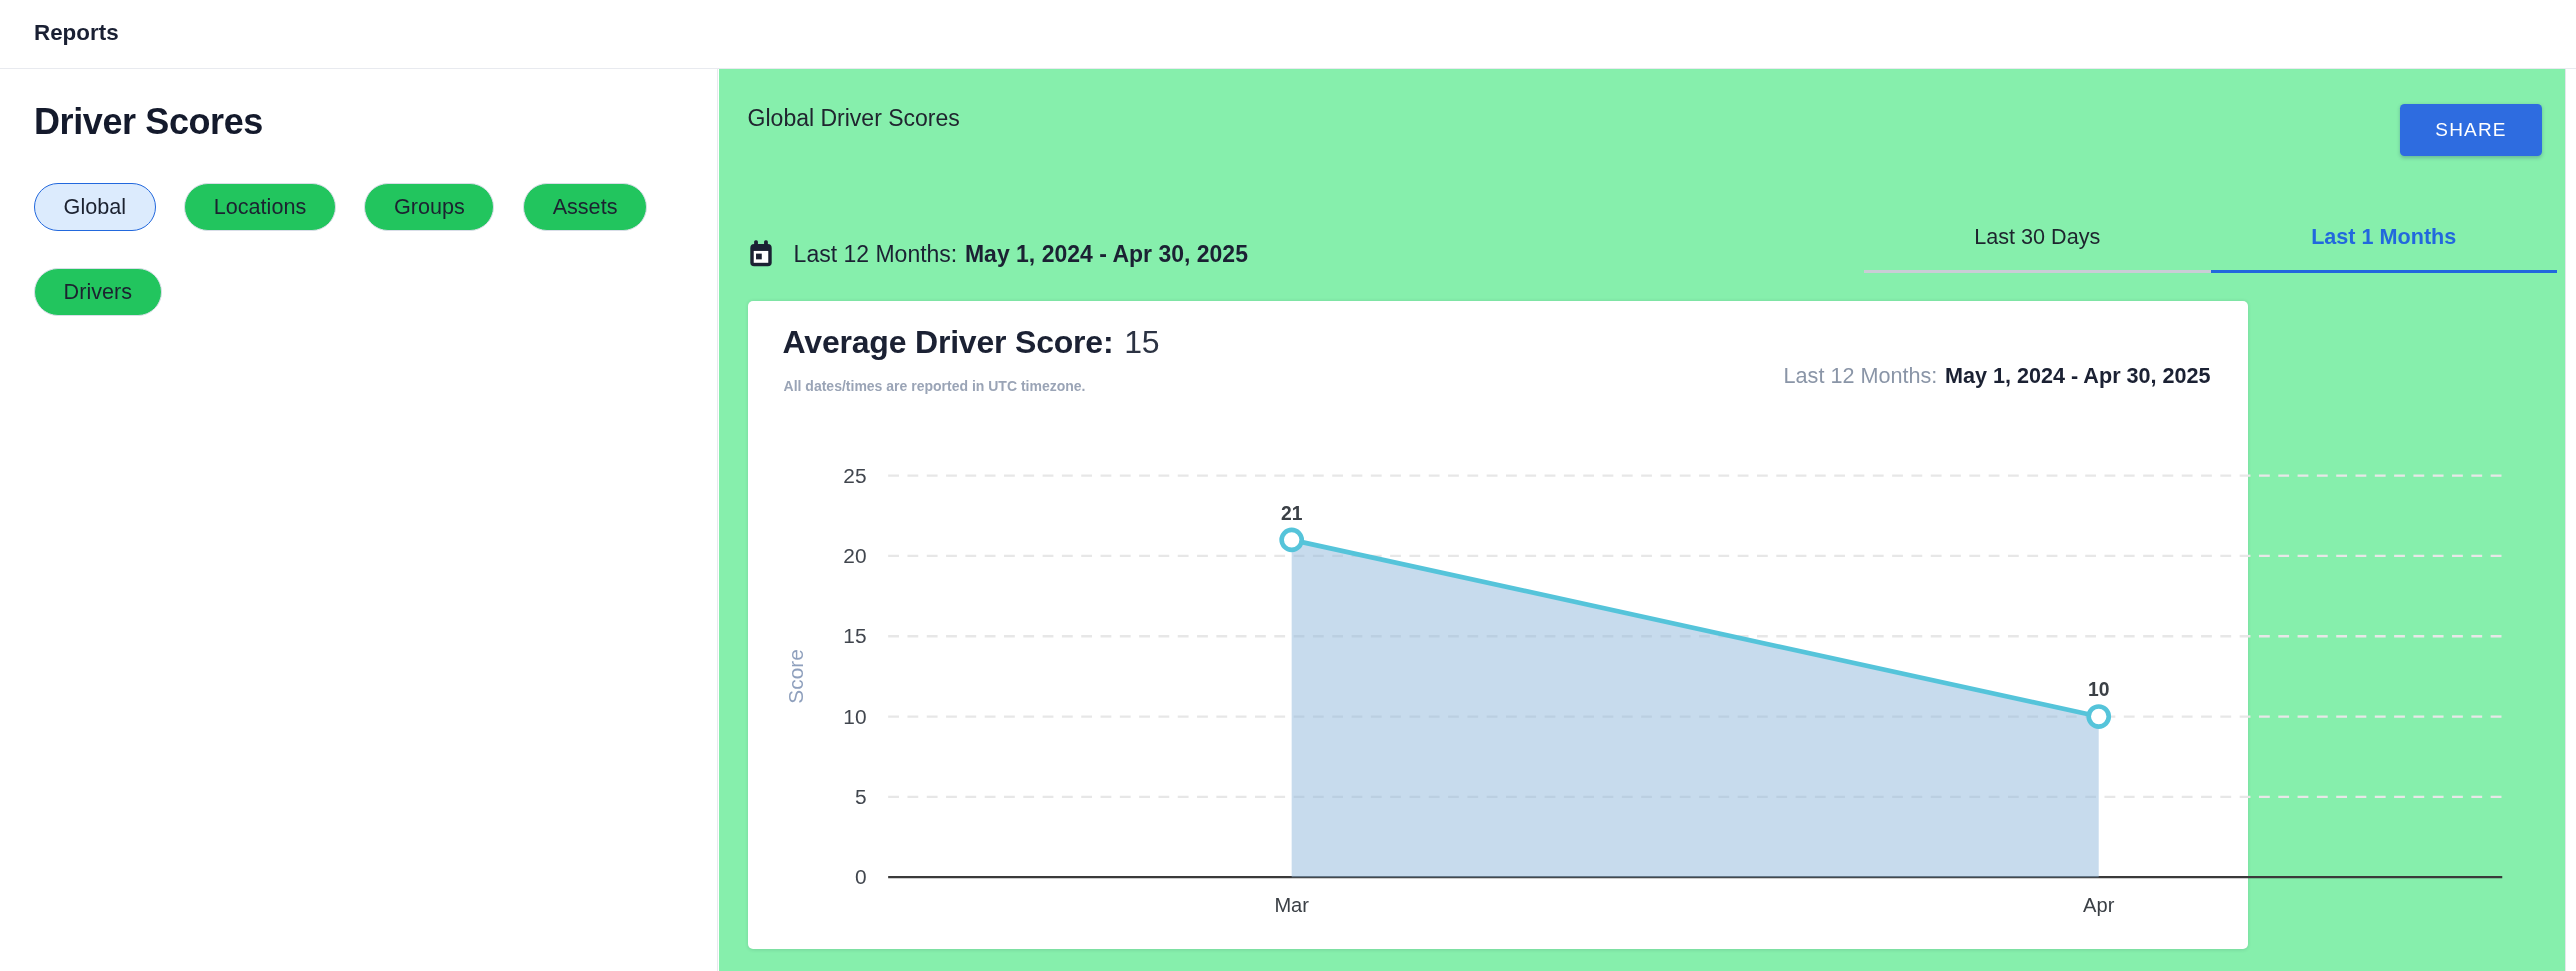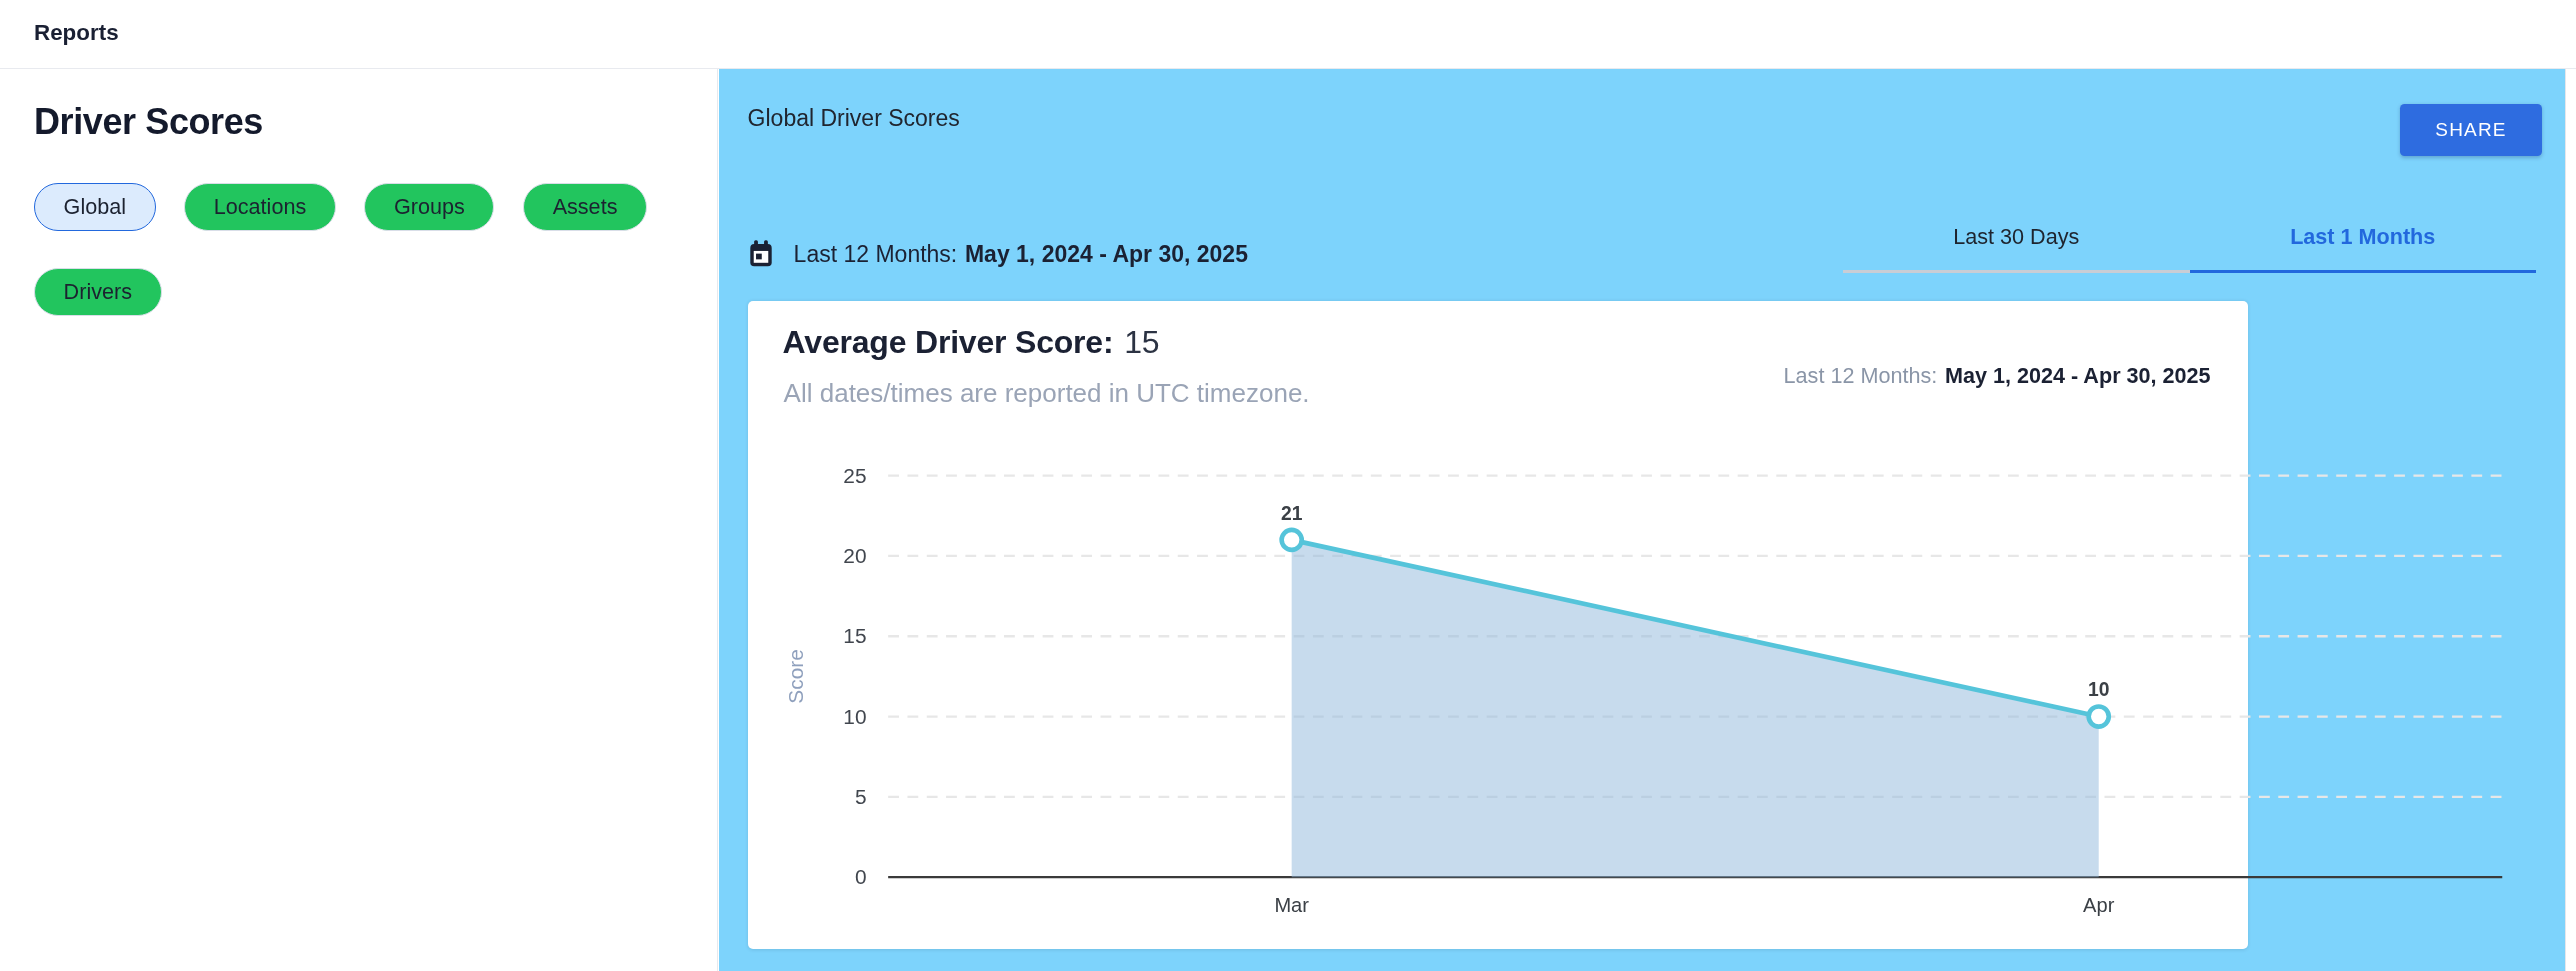--- a/index.html
+++ b/index.html
@@ -26,30 +26,30 @@
   
   #main{position:absolute;left:719px;top:69px;right:0;bottom:0;background:#f4f5f8;}
   #gutter{position:absolute;right:0;top:69px;bottom:0;width:10px;background:#fff;border-left:0.8px solid #e4e6eb;z-index:4;}
   .section-title{position:absolute;left:28.6px;top:36px;font-size:23px;color:#20252f;}
   .share-btn{position:absolute;top:35px;right:34px;width:142px;height:52px;background:var(--share);color:#fff;
              border:none;border-radius:4.6px;font-size:19px;font-weight:500;letter-spacing:1.2px;cursor:pointer;
              font-family:inherit;box-shadow:0 1.5px 3.9px rgba(20,40,90,.25);}
   .date-row{position:absolute;left:28.6px;top:171px;display:flex;align-items:center;gap:20px;}
   .date-row .date-text{font-size:23px;color:#1b2133;}
   .date-row .date-value{font-weight:700;margin-left:7.7px;}
-  .range-tabs{position:absolute;right:40px;top:136px;width:693px;display:flex;}
+  .range-tabs{position:absolute;right:19px;top:136px;width:693px;display:flex;}
   .range-tab{flex:1;text-align:center;padding:18.5px 0 20px 0;font-size:21.6px;color:#1e242e;background:none;border:none;
              border-bottom:3.9px solid #c9cdd5;cursor:pointer;font-family:inherit;}
   .range-tab.active{color:var(--accent);font-weight:700;border-bottom-color:var(--accent);}
   
   .card{position:absolute;left:28.6px;top:232px;width:1500px;height:648px;background:#fff;border-radius:5px;
         box-shadow:0 0.8px 3.9px rgba(20,30,50,.12);}
   .card-title{position:absolute;left:35px;top:23px;font-size:32px;font-weight:700;color:#1b2133;letter-spacing:-0.2px;}
   .card-title .score-value{font-weight:400;color:#2c3343;margin-left:10.8px;}
-  .card-subtitle{position:absolute;left:36px;top:77px;font-size:26px;color:#9aa4b6;}
+  .card-subtitle{position:absolute;left:36px;top:77px;font-size:14px;color:#9aa4b6;font-weight:bold;}
   .card-meta{position:absolute;right:37px;top:62px;font-size:21.6px;color:#8a95a7;white-space:nowrap;}
   .card-meta .meta-value{font-weight:700;color:#1b2133;margin-left:7.7px;}
   #chart{position:absolute;left:5.4px;top:132px;width:1784px;height:510px;}
   #chart svg{width:100%;height:100%;display:block;}
   #chart text{font-family:"Liberation Sans","DejaVu Sans",sans-serif;}
   #chart .tick{font-size:27px;fill:#41464e;}
   #chart .x-label{font-size:26px;fill:#3b4046;}
   #chart .pt-label{font-size:25px;font-weight:700;fill:#3b4046;}
   #chart .axis-title{font-size:27px;fill:#8fa0bd;}
 </style>
@@ -64,21 +64,21 @@
   <h1 class="sidebar-title">Driver Scores</h1>
   <div class="pills">
     <button class="pill active">Global</button>
     <button class="pill">Locations</button>
     <button class="pill">Groups</button>
     <button class="pill">Assets</button>
     <button class="pill">Drivers</button>
   </div>
 </aside>
 
-<main id="main" style="background: #7dd3fc;">
+<main id="main" style="background: #86efac;">
   <div class="section-title">Global Driver Scores</div>
   <button class="share-btn">SHARE</button>
 
   <div class="date-row">
     <span style="display:inline-flex;">
       <svg width="26" height="28" viewBox="0 0 34 36" aria-hidden="true">
         <rect x="8" y="0" width="5" height="10" rx="2" fill="#1b2133"></rect>
         <rect x="21" y="0" width="5" height="10" rx="2" fill="#1b2133"></rect>
         <rect x="3" y="5" width="28" height="29" rx="5" fill="#1b2133"></rect>
         <rect x="7.5" y="14" width="19" height="15.5" fill="#ffffff"></rect>

